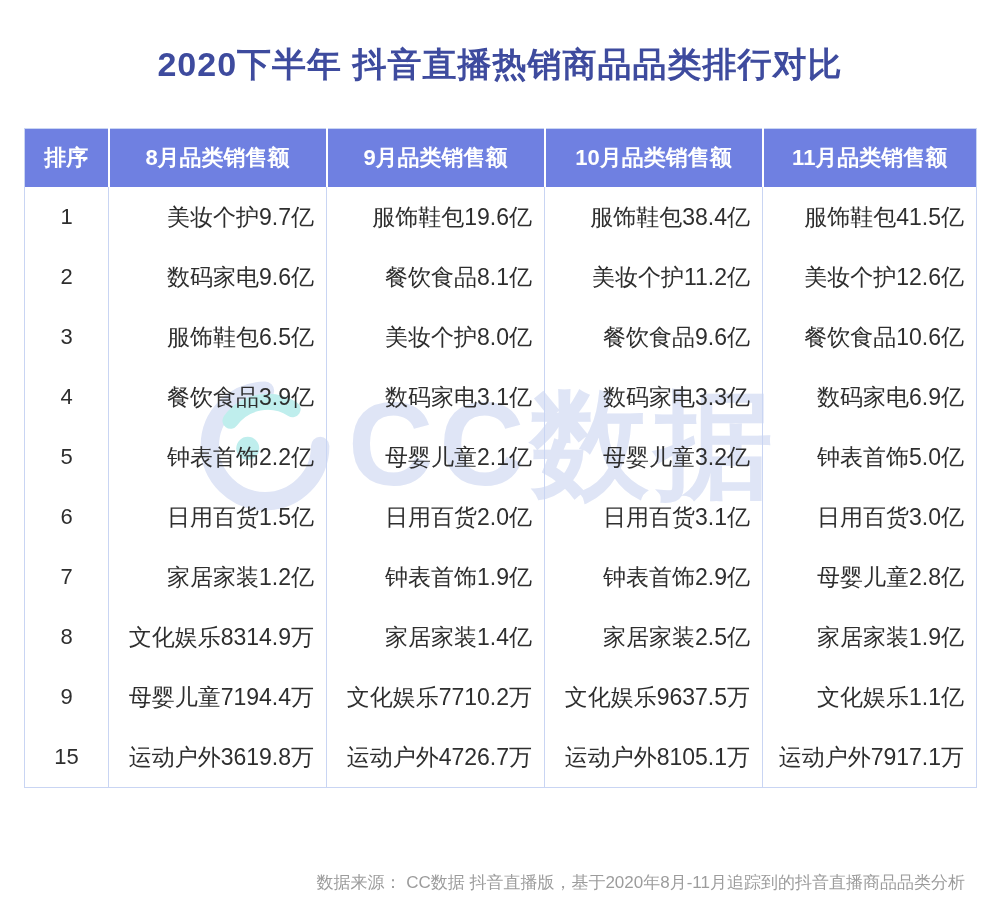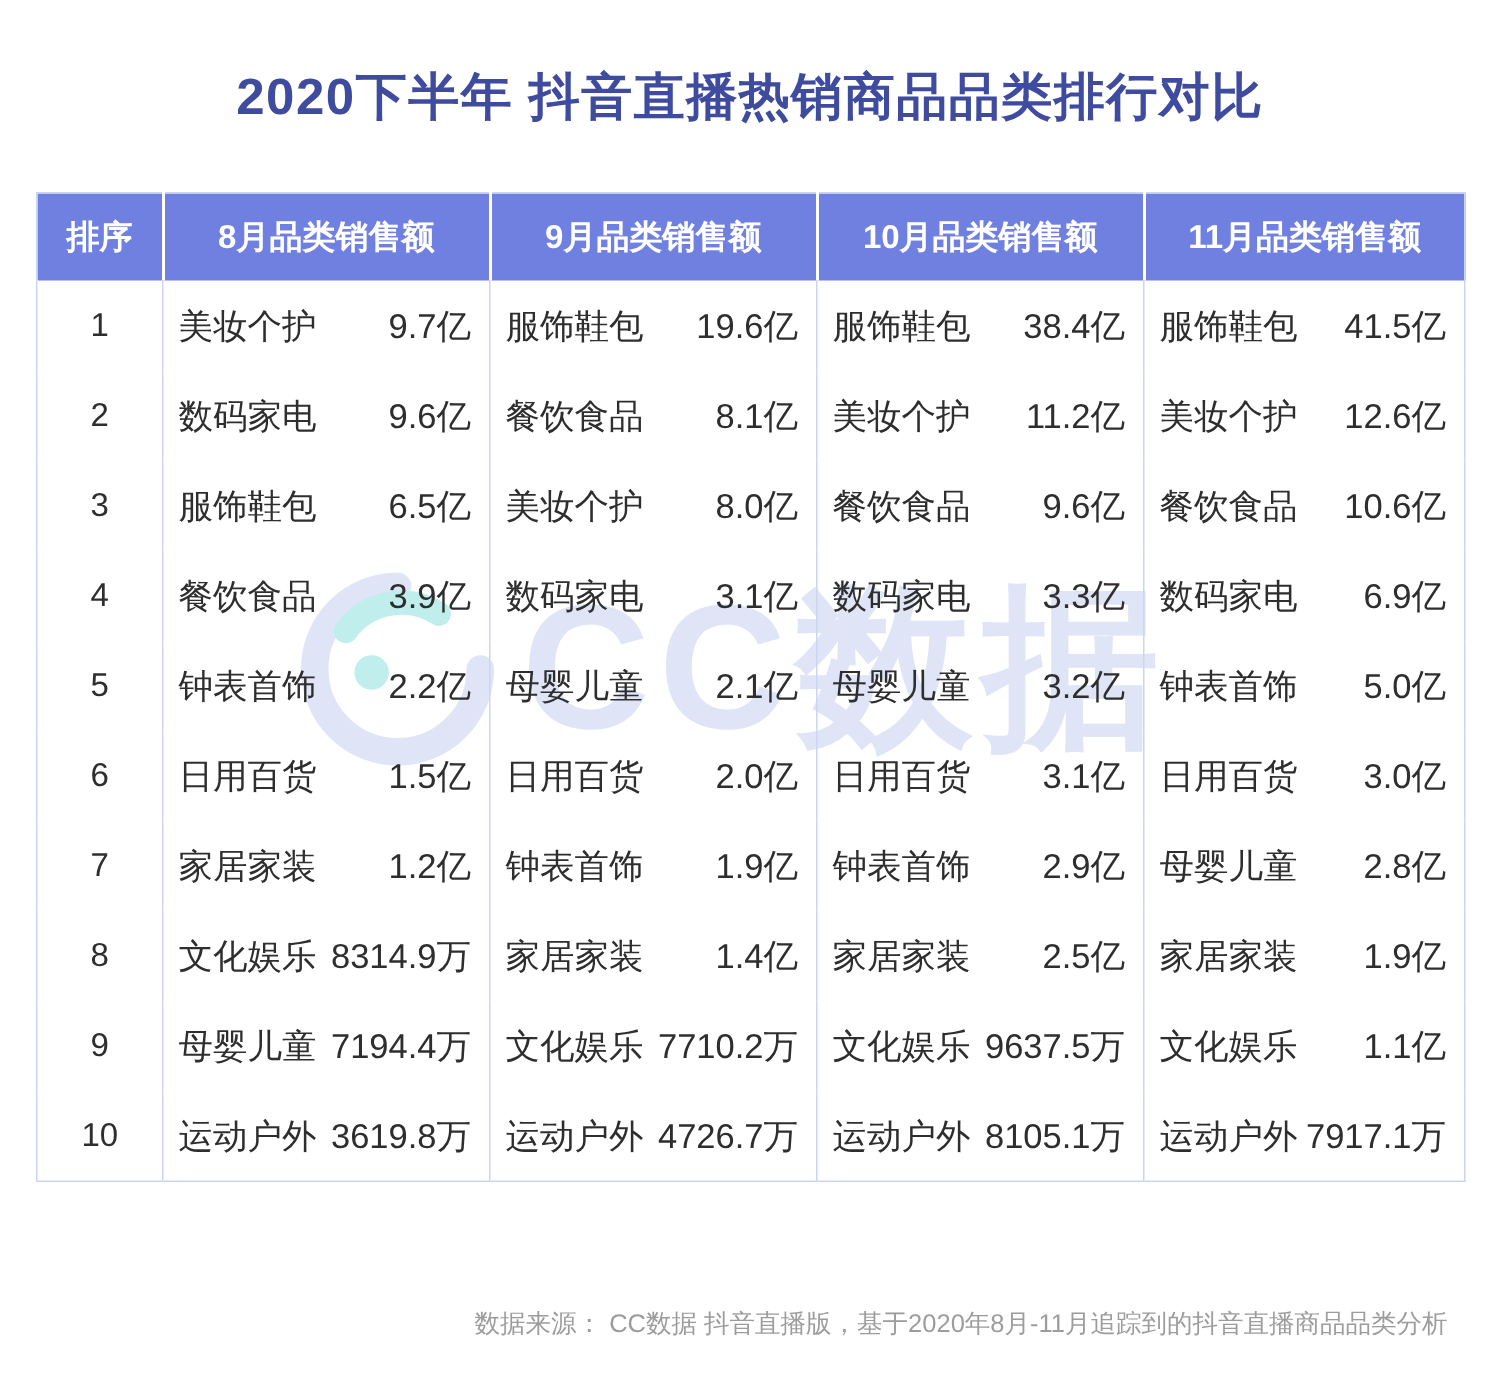--- a/index.html
+++ b/index.html
@@ -80,21 +80,21 @@
     padding: 0;
     background: transparent;
   }
   tbody td:last-child { border-right: none; }
   td.rank-cell {
     text-align: center;
     font-size: 22px;
   }
   .mc {
     display: flex;
-    justify-content: space-between;
+    justify-content: flex-end;
     align-items: center;
     padding: 0 12px 0 10px;
   }
   .mc .cat { white-space: nowrap; }
   .mc .val { white-space: nowrap; }
   .footer {
     position: absolute;
     top: 866px;
     right: 35px;
     text-align: right;
@@ -376,21 +376,21 @@
               </div>
             </td>
     <td>
               <div class="mc">
                 <span class="cat">文化娱乐</span>
                 <span class="val">1.1亿</span>
               </div>
             </td>
   </tr>
           <tr>
-    <td class="rank-cell">10</td>
+    <td class="rank-cell">15</td>
     <td>
               <div class="mc">
                 <span class="cat">运动户外</span>
                 <span class="val">3619.8万</span>
               </div>
             </td>
     <td>
               <div class="mc">
                 <span class="cat">运动户外</span>
                 <span class="val">4726.7万</span>

